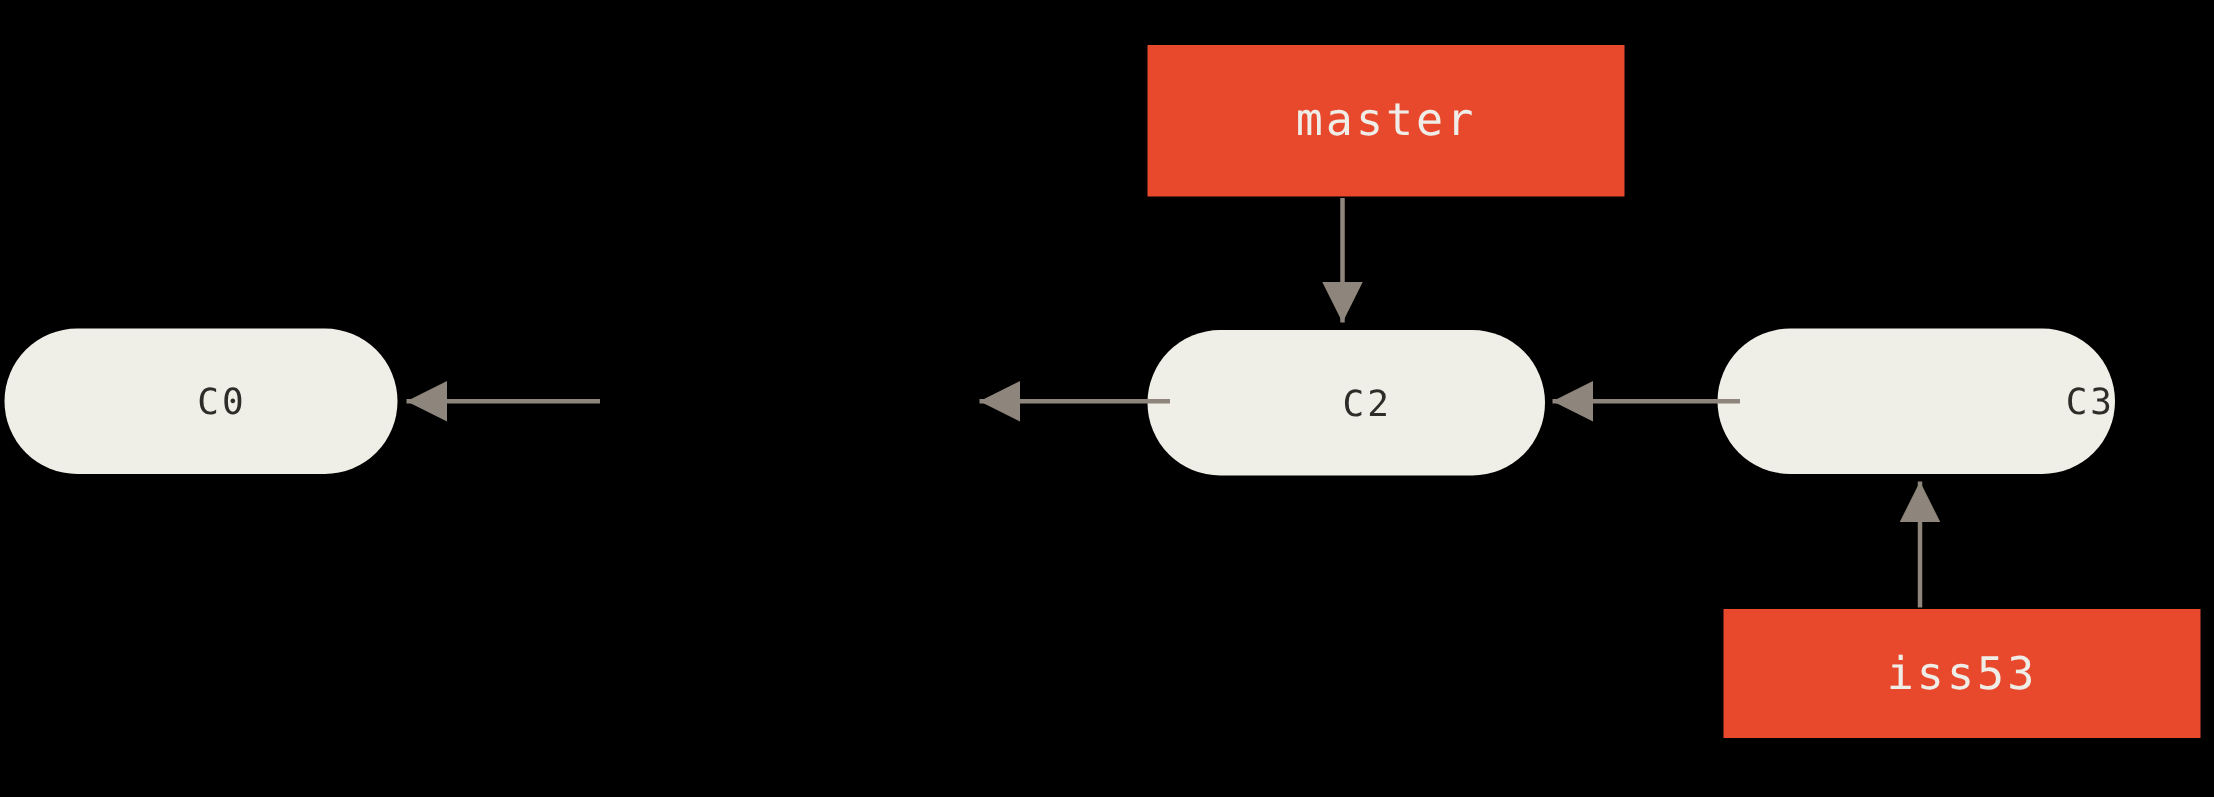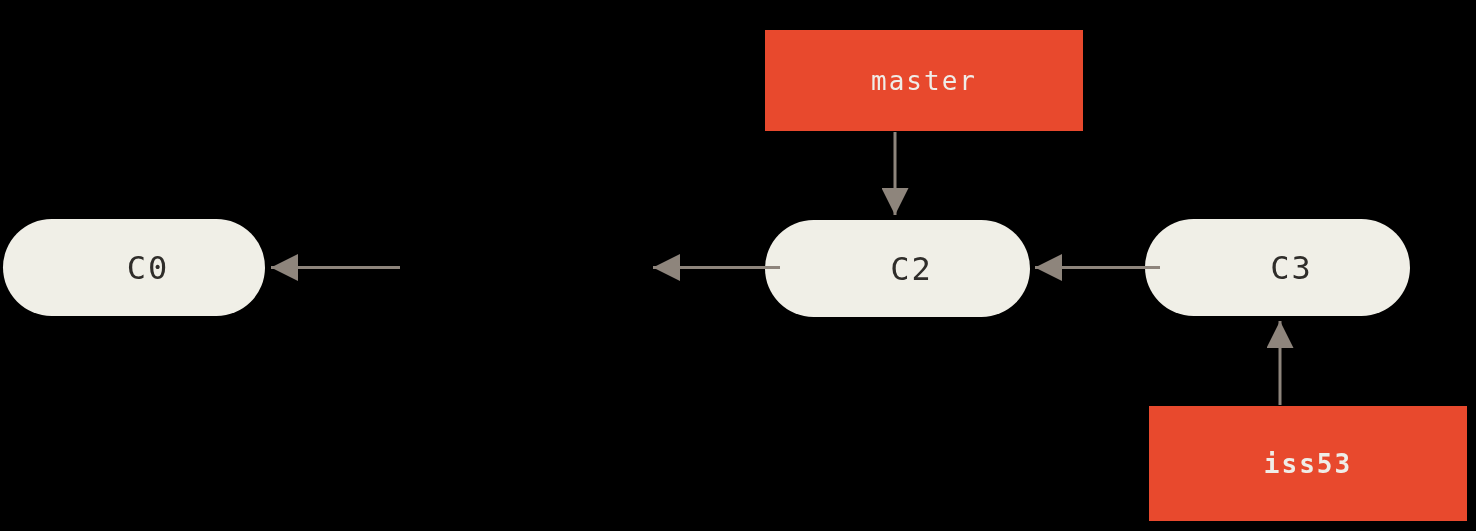--- a/index.html
+++ b/index.html
@@ -26,45 +26,45 @@
     z-index: 1;
     height: 97px;
     border-radius: 49px;
     background: #f0efe7;
     display: flex;
     align-items: center;
     justify-content: center;
   }
   .commit-node .commit-id {
     color: #2f2d2a;
-    font-size: 32px;
+    font-size: 24px;
     letter-spacing: 2px;
     margin-left: 28px;
   }
   .branch-box {
     position: absolute;
     z-index: 2;
     width: 318px;
     display: flex;
     align-items: center;
     justify-content: center;
     background: #e8492d;
   }
   .branch-box .branch-name {
     color: #efede8;
-    font-size: 26px;
+    font-size: 30px;
     letter-spacing: 2px;
   }
   
   .node-c0 { left: 3px;    top: 219px; width: 262px; }
   .node-c1 { left: 382px;  top: 219px; width: 266px; }
   .node-c2 { left: 765px;  top: 220px; width: 265px; }
-  .node-c3 { left: 1145px; top: 219px; width: 265px; }
+  .node-c3 { left: 1145px; top: 219px; width: 265px; justify-content: flex-end; }
   .branch-master { left: 765px;  top: 30px;  height: 101px; }
-  .branch-iss53  { left: 1149px; top: 406px; height: 115px; font-weight: bold;  }
+  .branch-iss53  { left: 1149px; top: 406px; height: 86px;  }
 </style>
 </head>
 <body>
 
 <div class="canvas">
 
   <div class="commit-node node-c0">
     <span class="commit-id">C0</span>
   </div>
   <div class="commit-node node-c2">

